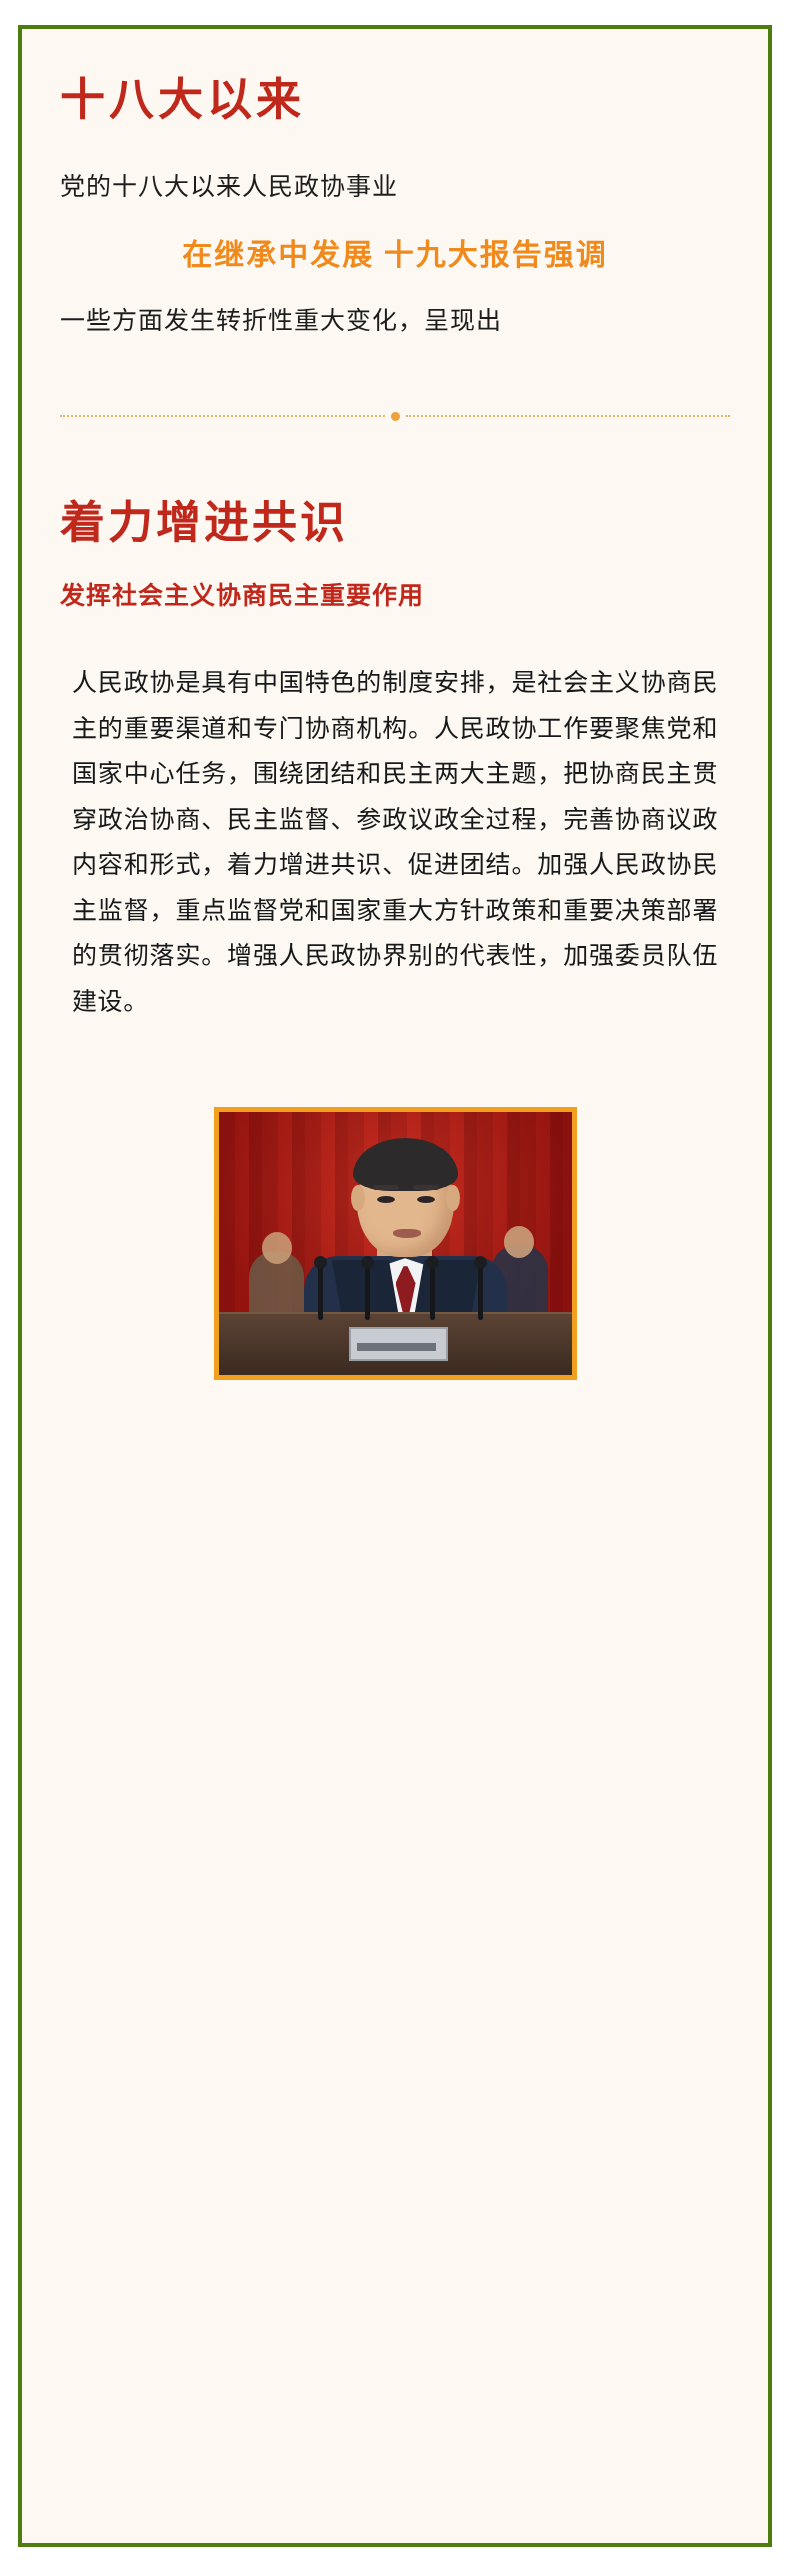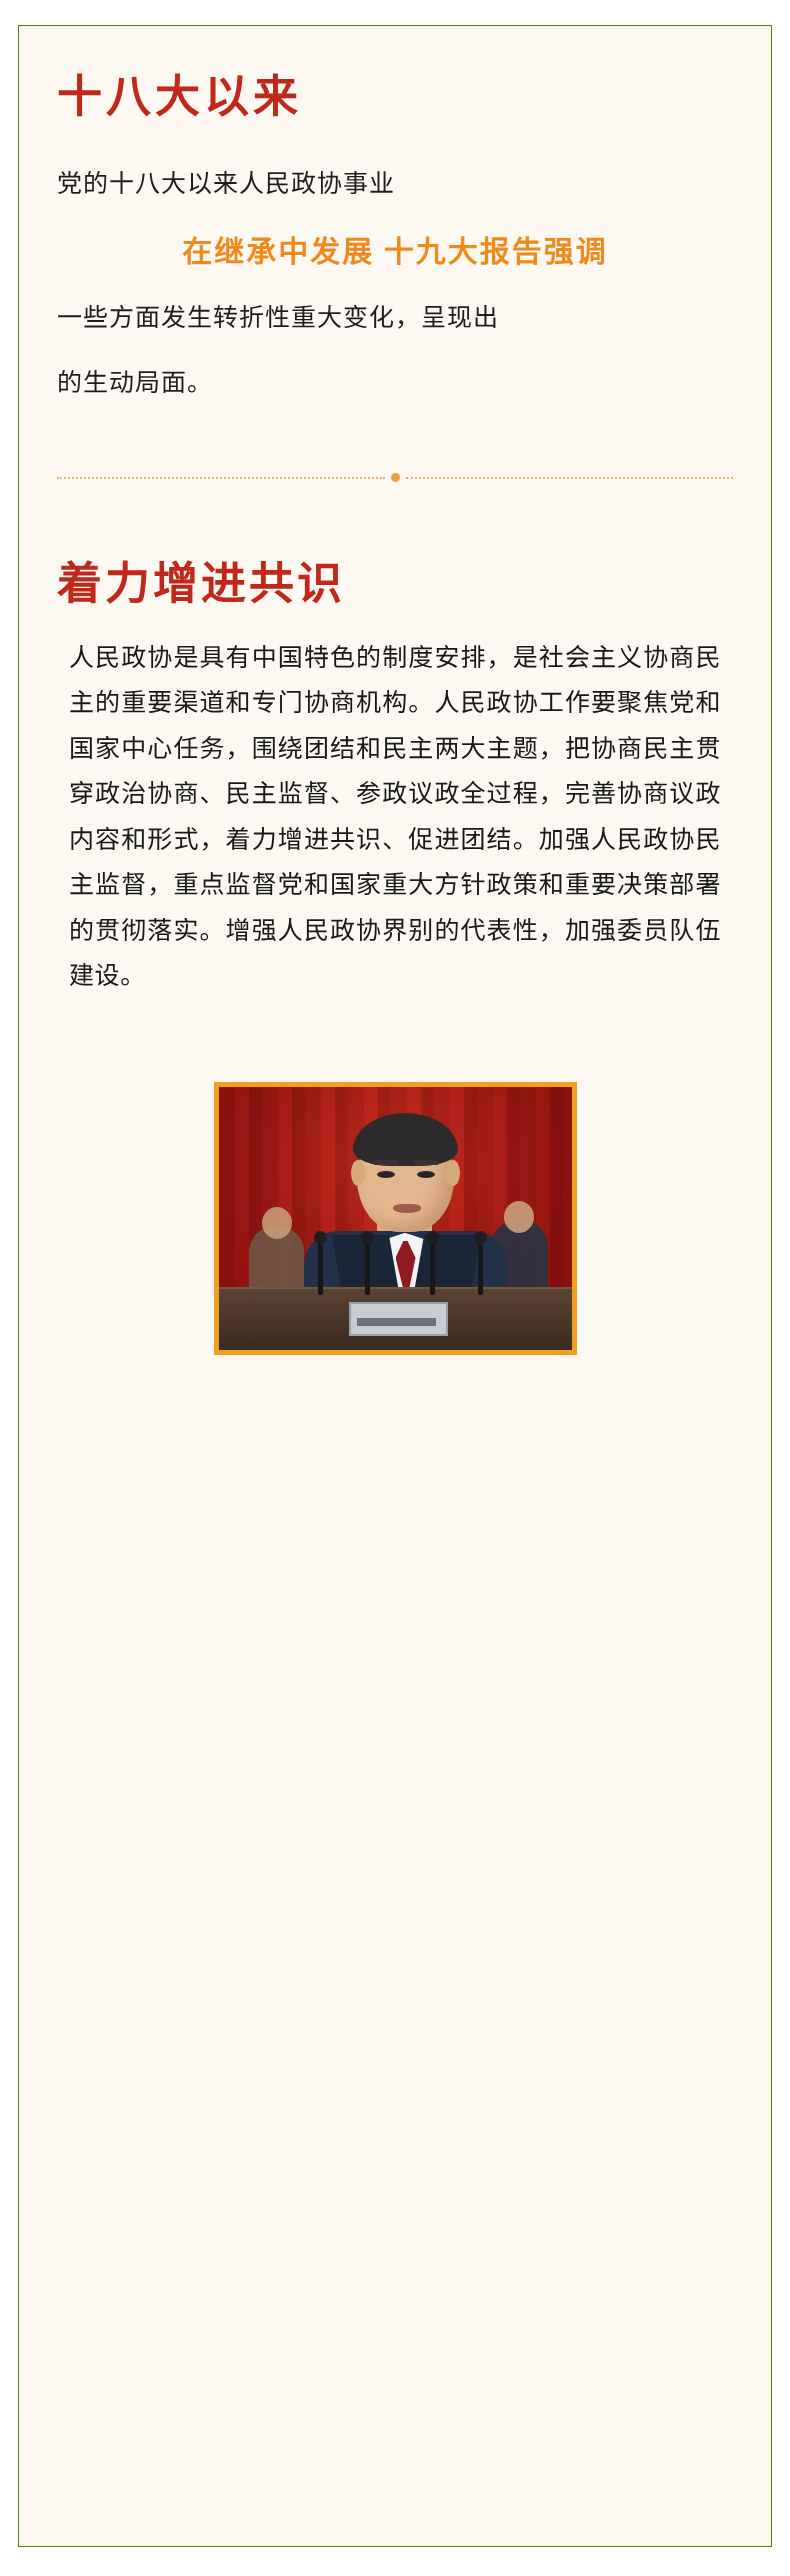--- a/index.html
+++ b/index.html
@@ -19,21 +19,21 @@
     height: 2576px;
     background: #ffffff;
     box-sizing: border-box;
     padding: 25px 18px 30px 18px;
   }
   .card {
     position: relative;
     width: 100%;
     min-height: 2522px;
     background: #fdf9f2;
-    border: 1px solid #4d7c0f;
+    border: 4px solid #4d7c0f;
     box-sizing: border-box;
     padding: 47px 38px 40px 38px;
   }
 
   
   .headline-1 {
     font-family: "Liberation Serif", "DejaVu Serif", serif;
     font-weight: bold;
     font-size: 45px;
     color: #c0281c;
@@ -339,32 +339,32 @@
     <div>
       <h1 class="headline-1">十八大以来</h1>
 
       <p class="para-line">党的十八大以来人民政协事业</p>
 
       <div class="orange-title">在继承中发展  十九大报告强调</div>
 
       <p class="para-line">一些方面发生转折性重大变化，呈现出</p>
 
 
-      <p class="para-line">的生动局面。</p>
     </div>
 
     <div class="divider">
       <span class="line"></span>
       <span class="dot"></span>
       <span class="line"></span>
     </div>
 
     <div>
       <h1 class="headline-2">着力增进共识</h1>
 
+      <div class="subhead-2">发挥社会主义协商民主重要作用</div>
 
       <p class="body-text">人民政协是具有中国特色的制度安排，是社会主义协商民主的重要渠道和专门协商机构。人民政协工作要聚焦党和国家中心任务，围绕团结和民主两大主题，把协商民主贯穿政治协商、民主监督、参政议政全过程，完善协商议政内容和形式，着力增进共识、促进团结。加强人民政协民主监督，重点监督党和国家重大方针政策和重要决策部署的贯彻落实。增强人民政协界别的代表性，加强委员队伍建设。</p>
     </div>
 
     <div class="photo-wrap">
       <div class="photo">
         <div class="ph-bg"></div>
         <div class="ph-bg-shade"></div>
 
         <div class="ph-aud-l"></div>

